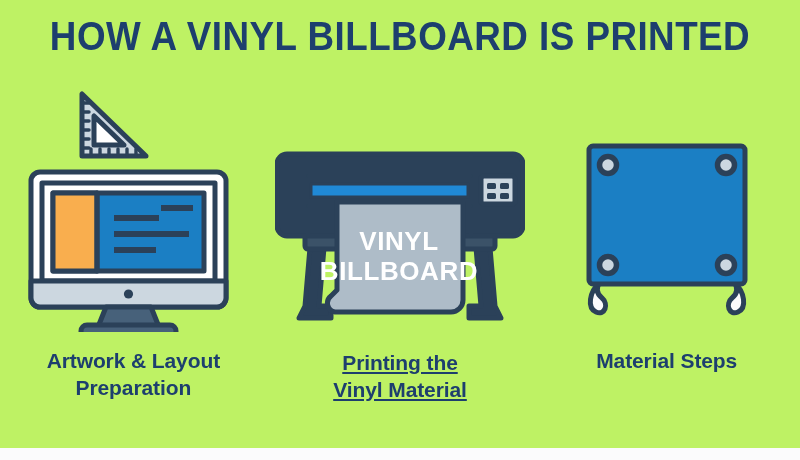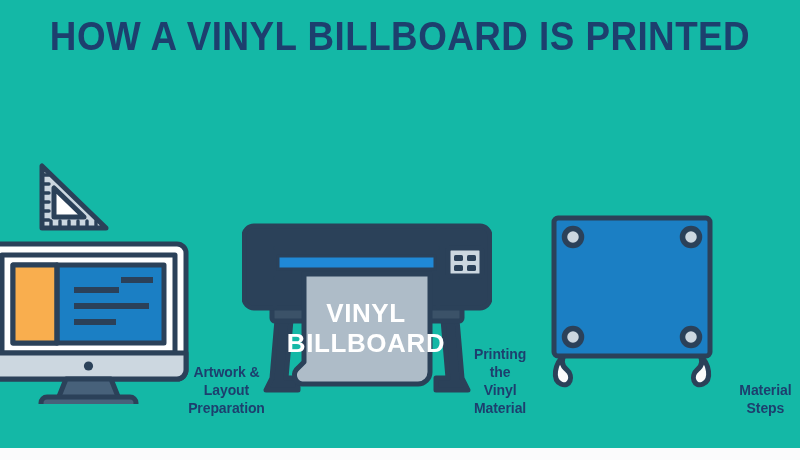--- a/index.html
+++ b/index.html
@@ -2,21 +2,21 @@
 <html><head>
 <meta charset="utf-8">
 <style>
   * { box-sizing: border-box; margin: 0; padding: 0; }
   html, body {
     width: 800px; height: 460px;
     background: #fbfbfc;
     font-family: "Liberation Sans", sans-serif;
     overflow: hidden;
   }
-  .page { position: relative; width: 800px; height: 448px; background: #14b8a6; }
+  .page { position: relative; width: 800px; height: 448px; background: #bef264; }
 
   
   .title {
     position: absolute;
     top: 14px; left: 0; width: 800px;
     text-align: center;
     font-size: 40px;
     font-weight: 700;
     letter-spacing: 0.5px;
     color: #1d3f6e;
@@ -29,35 +29,35 @@
   
   .cols {
     position: absolute;
     top: 78px; left: 0; width: 800px; height: 340px;
     display: flex;
   }
   .col {
     flex: 1 1 33.333%;
     position: relative;
     display: flex;
-    flex-direction: row;
-    align-items: flex-end;
+    flex-direction: column;
+    align-items: center;
   }
   .art { position: relative; height: 268px; width: 100%; }
   .caption {
     text-align: center;
-    font-size: 14px;
+    font-size: 21px;
     font-weight: 700;
     line-height: 1.28;
     color: #1d3f6e;
     letter-spacing: -0.1px;
     white-space: pre-line;
   }
   .col-1 .caption { margin-top: 2px; }
-  .col-2 .caption { margin-top: 4px; }
+  .col-2 .caption { margin-top: 4px; text-decoration: underline; }
   .col-3 .caption { margin-top: 2px; }
 
   svg { display: block; }
   .art svg { position: absolute; left: 50%; transform: translateX(-50%); }
   .art-1 svg { top: 4px; }
   .art-2 svg { top: 62px; }
   .art-3 svg { top: 54px; }
 </style>
 </head>
 <body>

